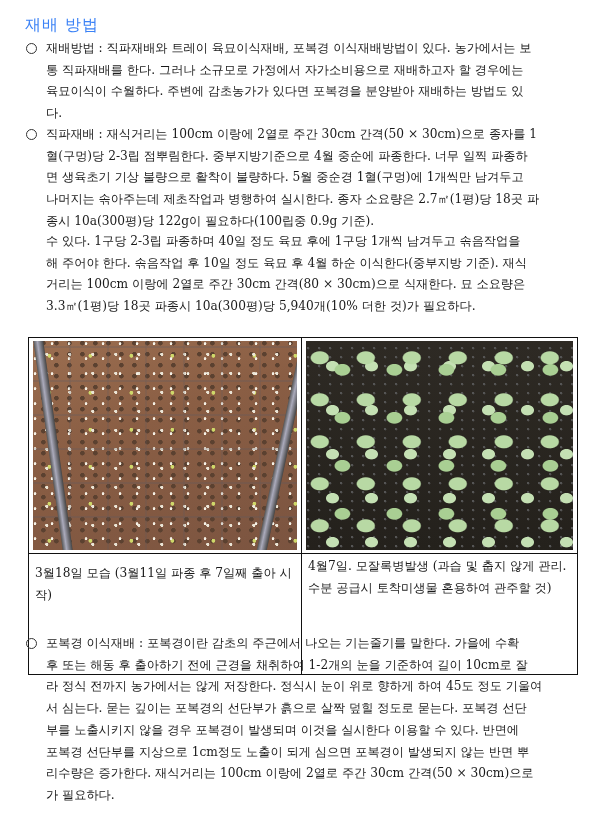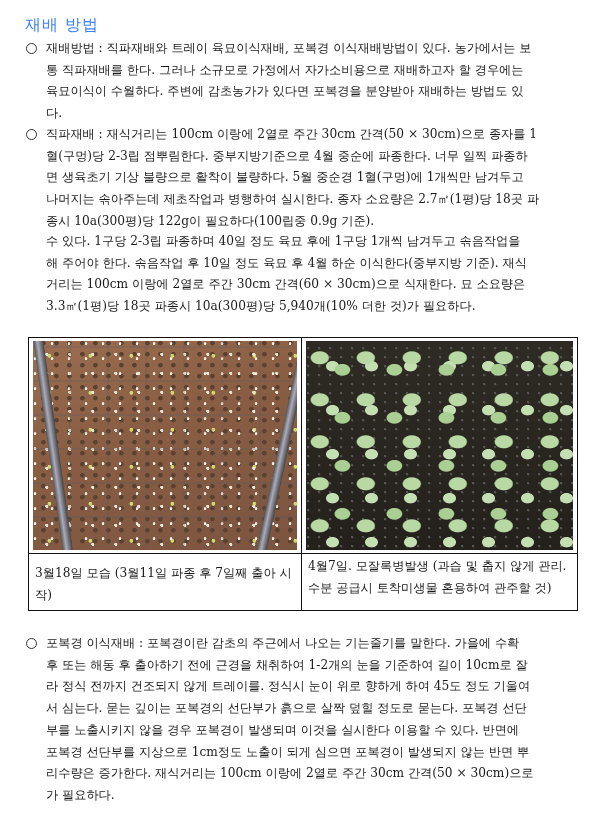--- a/index.html
+++ b/index.html
@@ -2,21 +2,21 @@
 <html><head>
 <meta charset="utf-8">
 <style>
   html, body { margin:0; padding:0; background:#ffffff; }
   body { width:615px; height:837px; position:relative; overflow:hidden;
          font-family:"DejaVu Serif", "Liberation Serif", serif; color:#1a1a1a; }
   .title { position:absolute; left:25px; top:15px; font-size:16px; font-family:"DejaVu Sans", sans-serif; color:#3b82f6; letter-spacing:1px; }
   .para { position:absolute; left:24px; width:560px; font-size:12.2px; line-height:21.7px; }
   .para .row { position:relative; padding-left:22px; text-align:justify; text-align-last:left; }
   .bullet { position:absolute; left:2px; top:5px; width:11px; height:11px; border:1.3px solid #333; border-radius:50%; box-sizing:border-box; }
-  .table { position:absolute; left:28px; top:337px; width:550px; height:274px; border:1.5px solid #111; box-sizing:border-box; display:grid; grid-template-columns:273px 1fr; grid-template-rows:215px 1fr; }
+  .table { position:absolute; left:28px; top:337px; width:550px; height:338px; border:1.5px solid #111; box-sizing:border-box; display:grid; grid-template-columns:273px 1fr; grid-template-rows:215px 1fr; }
   .cell { box-sizing:border-box; position:relative; }
   .cell.img { padding:3px 4px; }
   .cell.l { border-right:1.5px solid #111; }
   .cell.cap { border-top:1.5px solid #111; font-size:12.2px; line-height:21.7px; padding:2px 6px; }
   .cell.cap.l-cap { padding-top:9px; }
   .photo { width:100%; height:100%; position:relative; overflow:hidden; }
   .soil {
     background:
       radial-gradient(circle at 12% 18%, #f5f1e6 0 1.2px, transparent 1.6px) 0 0/17px 15px,
       radial-gradient(circle at 60% 70%, #ebe5d6 0 1.4px, transparent 1.8px) 0 0/23px 19px,
@@ -63,21 +63,21 @@
   </div>
   <div class="row">혈(구멍)당 2-3립 점뿌림한다. 중부지방기준으로 4월 중순에 파종한다. 너무 일찍 파종하</div>
   <div class="row">면 생육초기 기상 불량으로 활착이 불량하다. 5월 중순경 1혈(구멍)에 1개씩만 남겨두고</div>
   <div class="row">나머지는 솎아주는데 제초작업과 병행하여 실시한다. 종자 소요량은 2.7㎡(1평)당 18곳 파</div>
   <div class="row">종시 10a(300평)당 122g이 필요하다(100립중 0.9g 기준).</div>
 </div>
 
 <div class="para" style="top:231px;">
   <div class="row">수 있다. 1구당 2-3립 파종하며 40일 정도 육묘 후에 1구당 1개씩 남겨두고 솎음작업을</div>
   <div class="row">해 주어야 한다. 솎음작업 후 10일 정도 육묘 후 4월 하순 이식한다(중부지방 기준). 재식</div>
-  <div class="row">거리는 100cm 이랑에 2열로 주간 30cm 간격(60 × 30cm)으로 식재한다. 묘 소요량은</div>
+  <div class="row">거리는 100cm 이랑에 2열로 주간 30cm 간격(80 × 30cm)으로 식재한다. 묘 소요량은</div>
   <div class="row">3.3㎡(1평)당 18곳 파종시 10a(300평)당 5,940개(10% 더한 것)가 필요하다.</div>
 </div>
 
 <div class="table">
   <div class="cell img l">
     <div class="photo soil">
       <div class="grid-lines"></div>
       <div class="rail left"></div>
       <div class="rail right"></div>
     </div>
@@ -88,19 +88,19 @@
   <div class="cell cap l l-cap">3월18일 모습 (3월11일 파종 후 7일째 출아 시작)</div>
   <div class="cell cap">4월7일. 모잘록병발생 (과습 및 춥지 않게 관리. 수분 공급시 토착미생물 혼용하여 관주할 것)</div>
 </div>
 
 <div class="para" style="top:633px;">
   <div class="row">
     <span class="bullet"></span>
     <span>포복경 이식재배 : 포복경이란 감초의 주근에서 나오는 기는줄기를 말한다. 가을에 수확</span>
   </div>
   <div class="row">후 또는 해동 후 출아하기 전에 근경을 채취하여 1-2개의 눈을 기준하여 길이 10cm로 잘</div>
-  <div class="row">라 정식 전까지 건조되지 않게 트레이를. 정식시 눈이 위로 향하게 하여 45도 정도 기울여</div>
+  <div class="row">라 정식 전까지 농가에서는 않게 저장한다. 정식시 눈이 위로 향하게 하여 45도 정도 기울여</div>
   <div class="row">서 심는다. 묻는 깊이는 포복경의 선단부가 흙으로 살짝 덮힐 정도로 묻는다. 포복경 선단</div>
   <div class="row">부를 노출시키지 않을 경우 포복경이 발생되며 이것을 실시한다 이용할 수 있다. 반면에</div>
   <div class="row">포복경 선단부를 지상으로 1cm정도 노출이 되게 심으면 포복경이 발생되지 않는 반면 뿌</div>
   <div class="row">리수량은 증가한다. 재식거리는 100cm 이랑에 2열로 주간 30cm 간격(50 × 30cm)으로</div>
   <div class="row">가 필요하다.</div>
 </div>
 
 </body></html>

